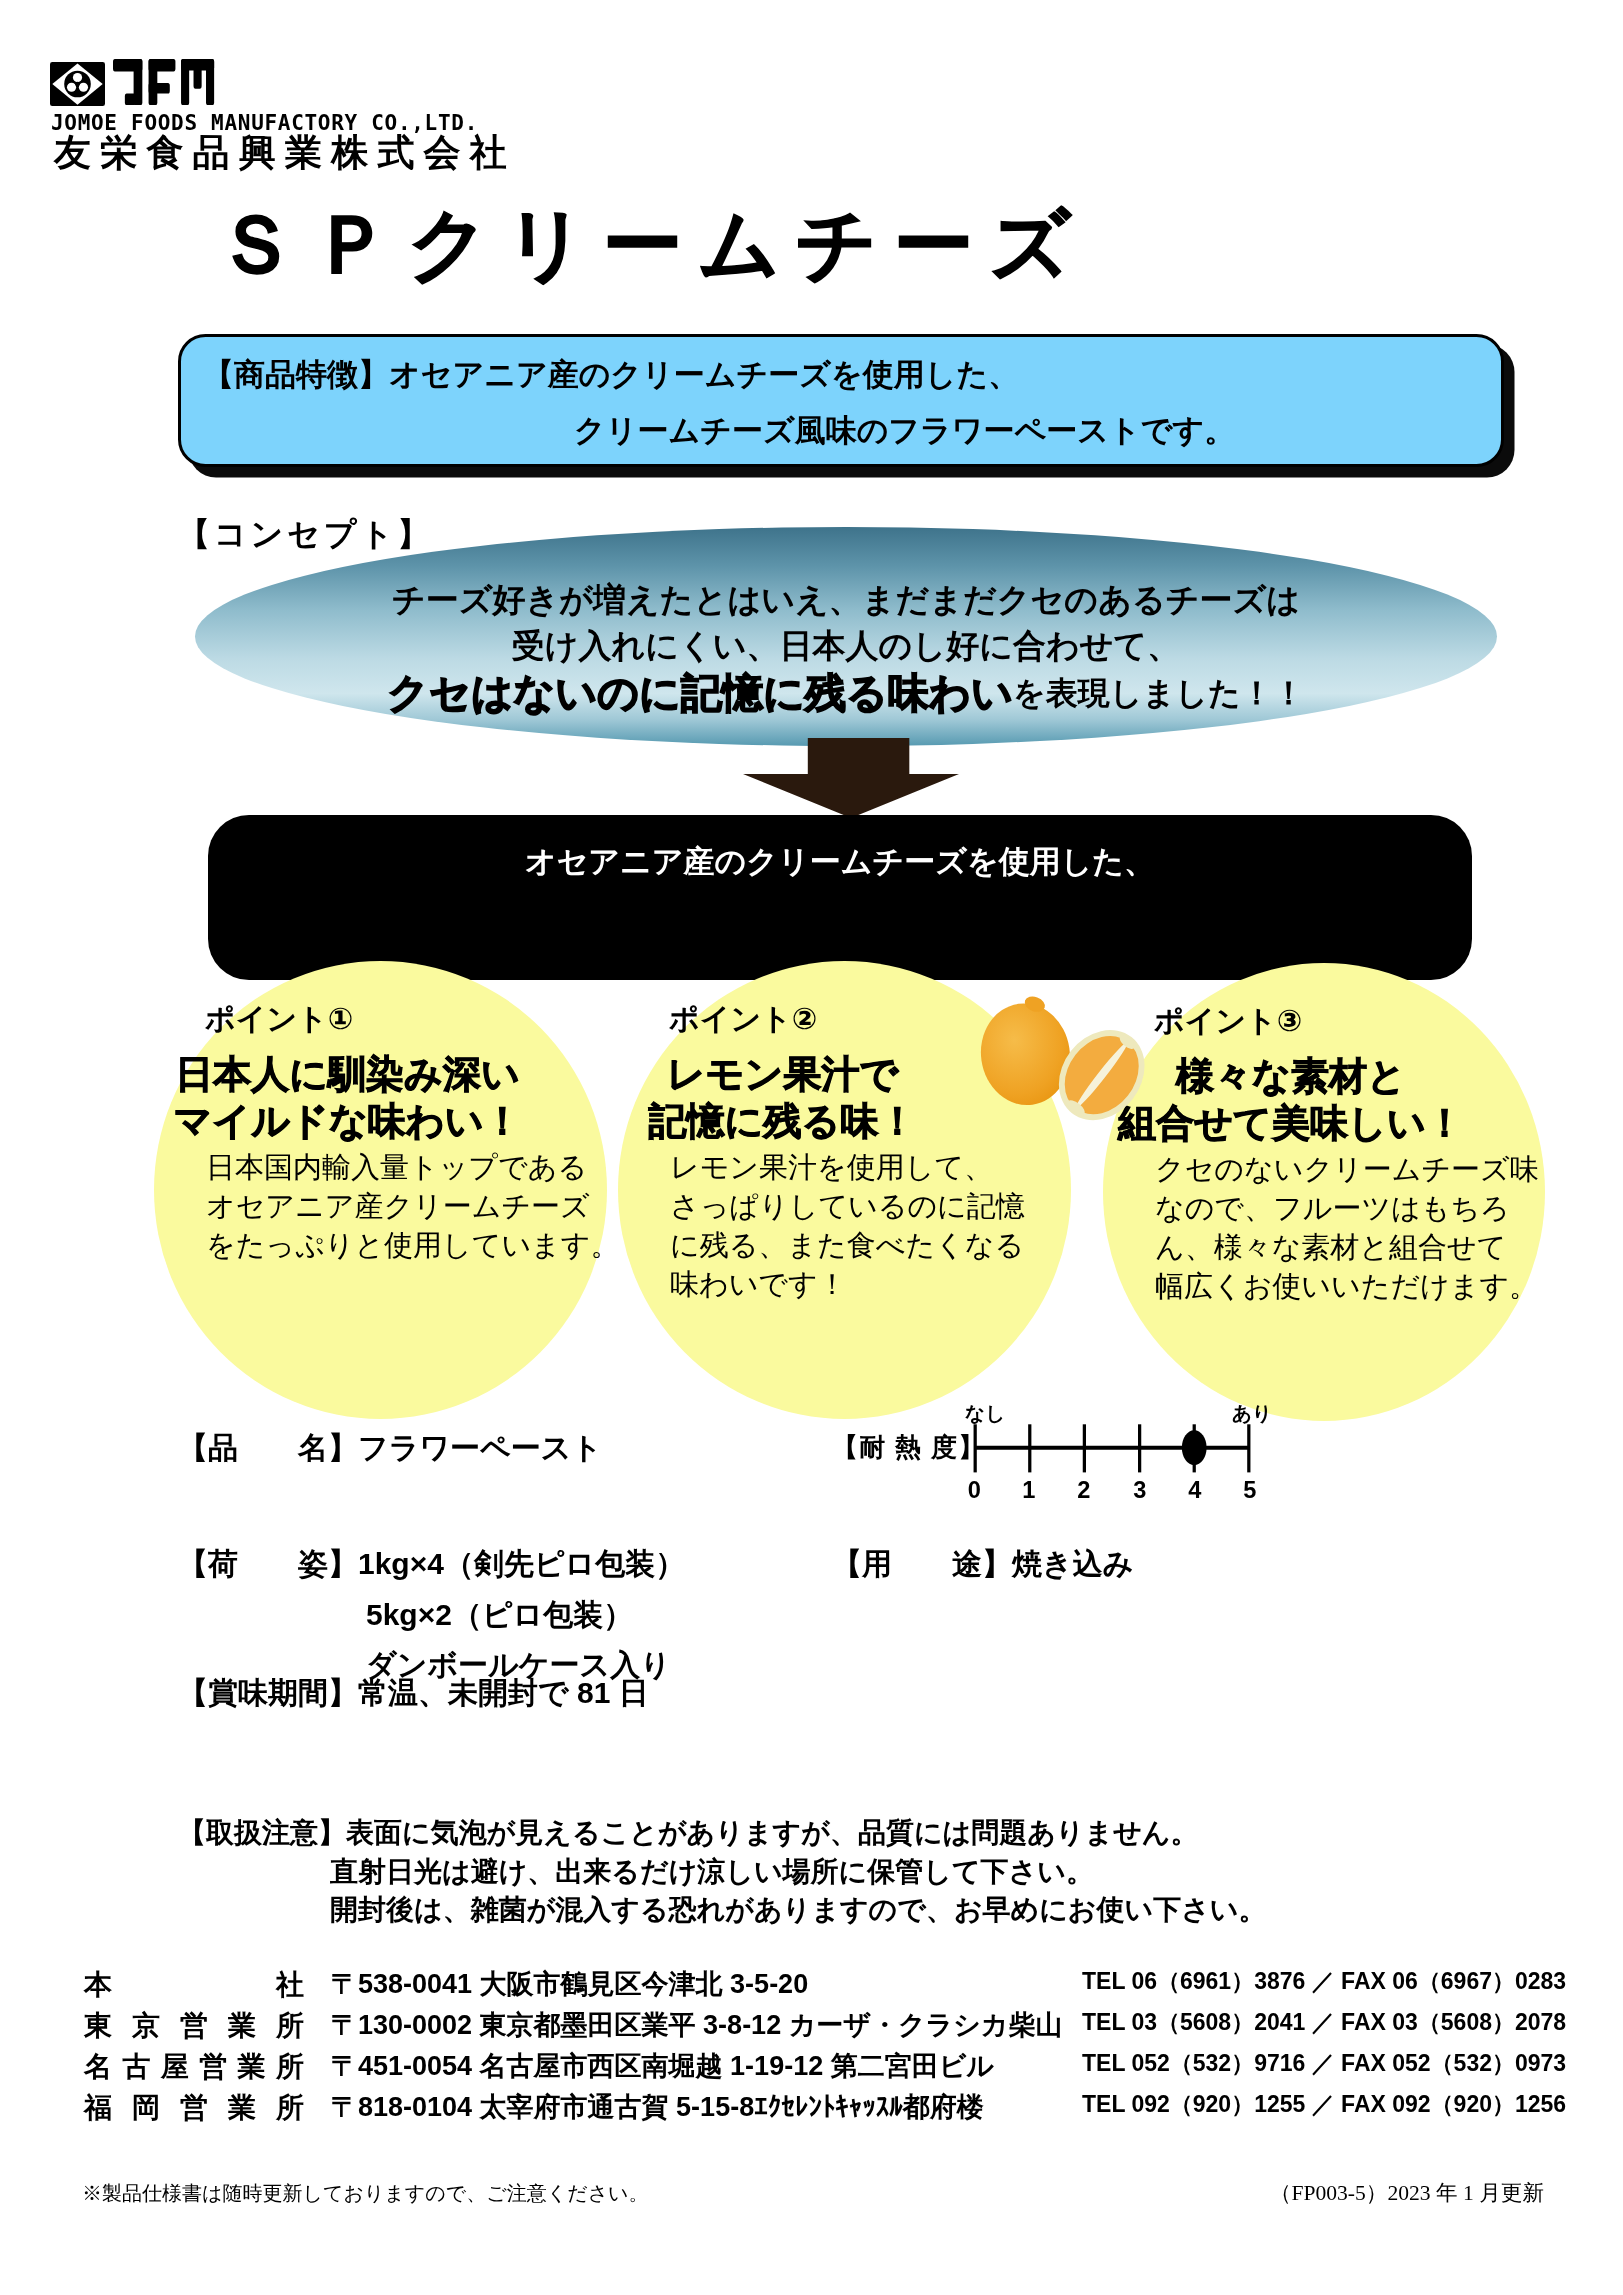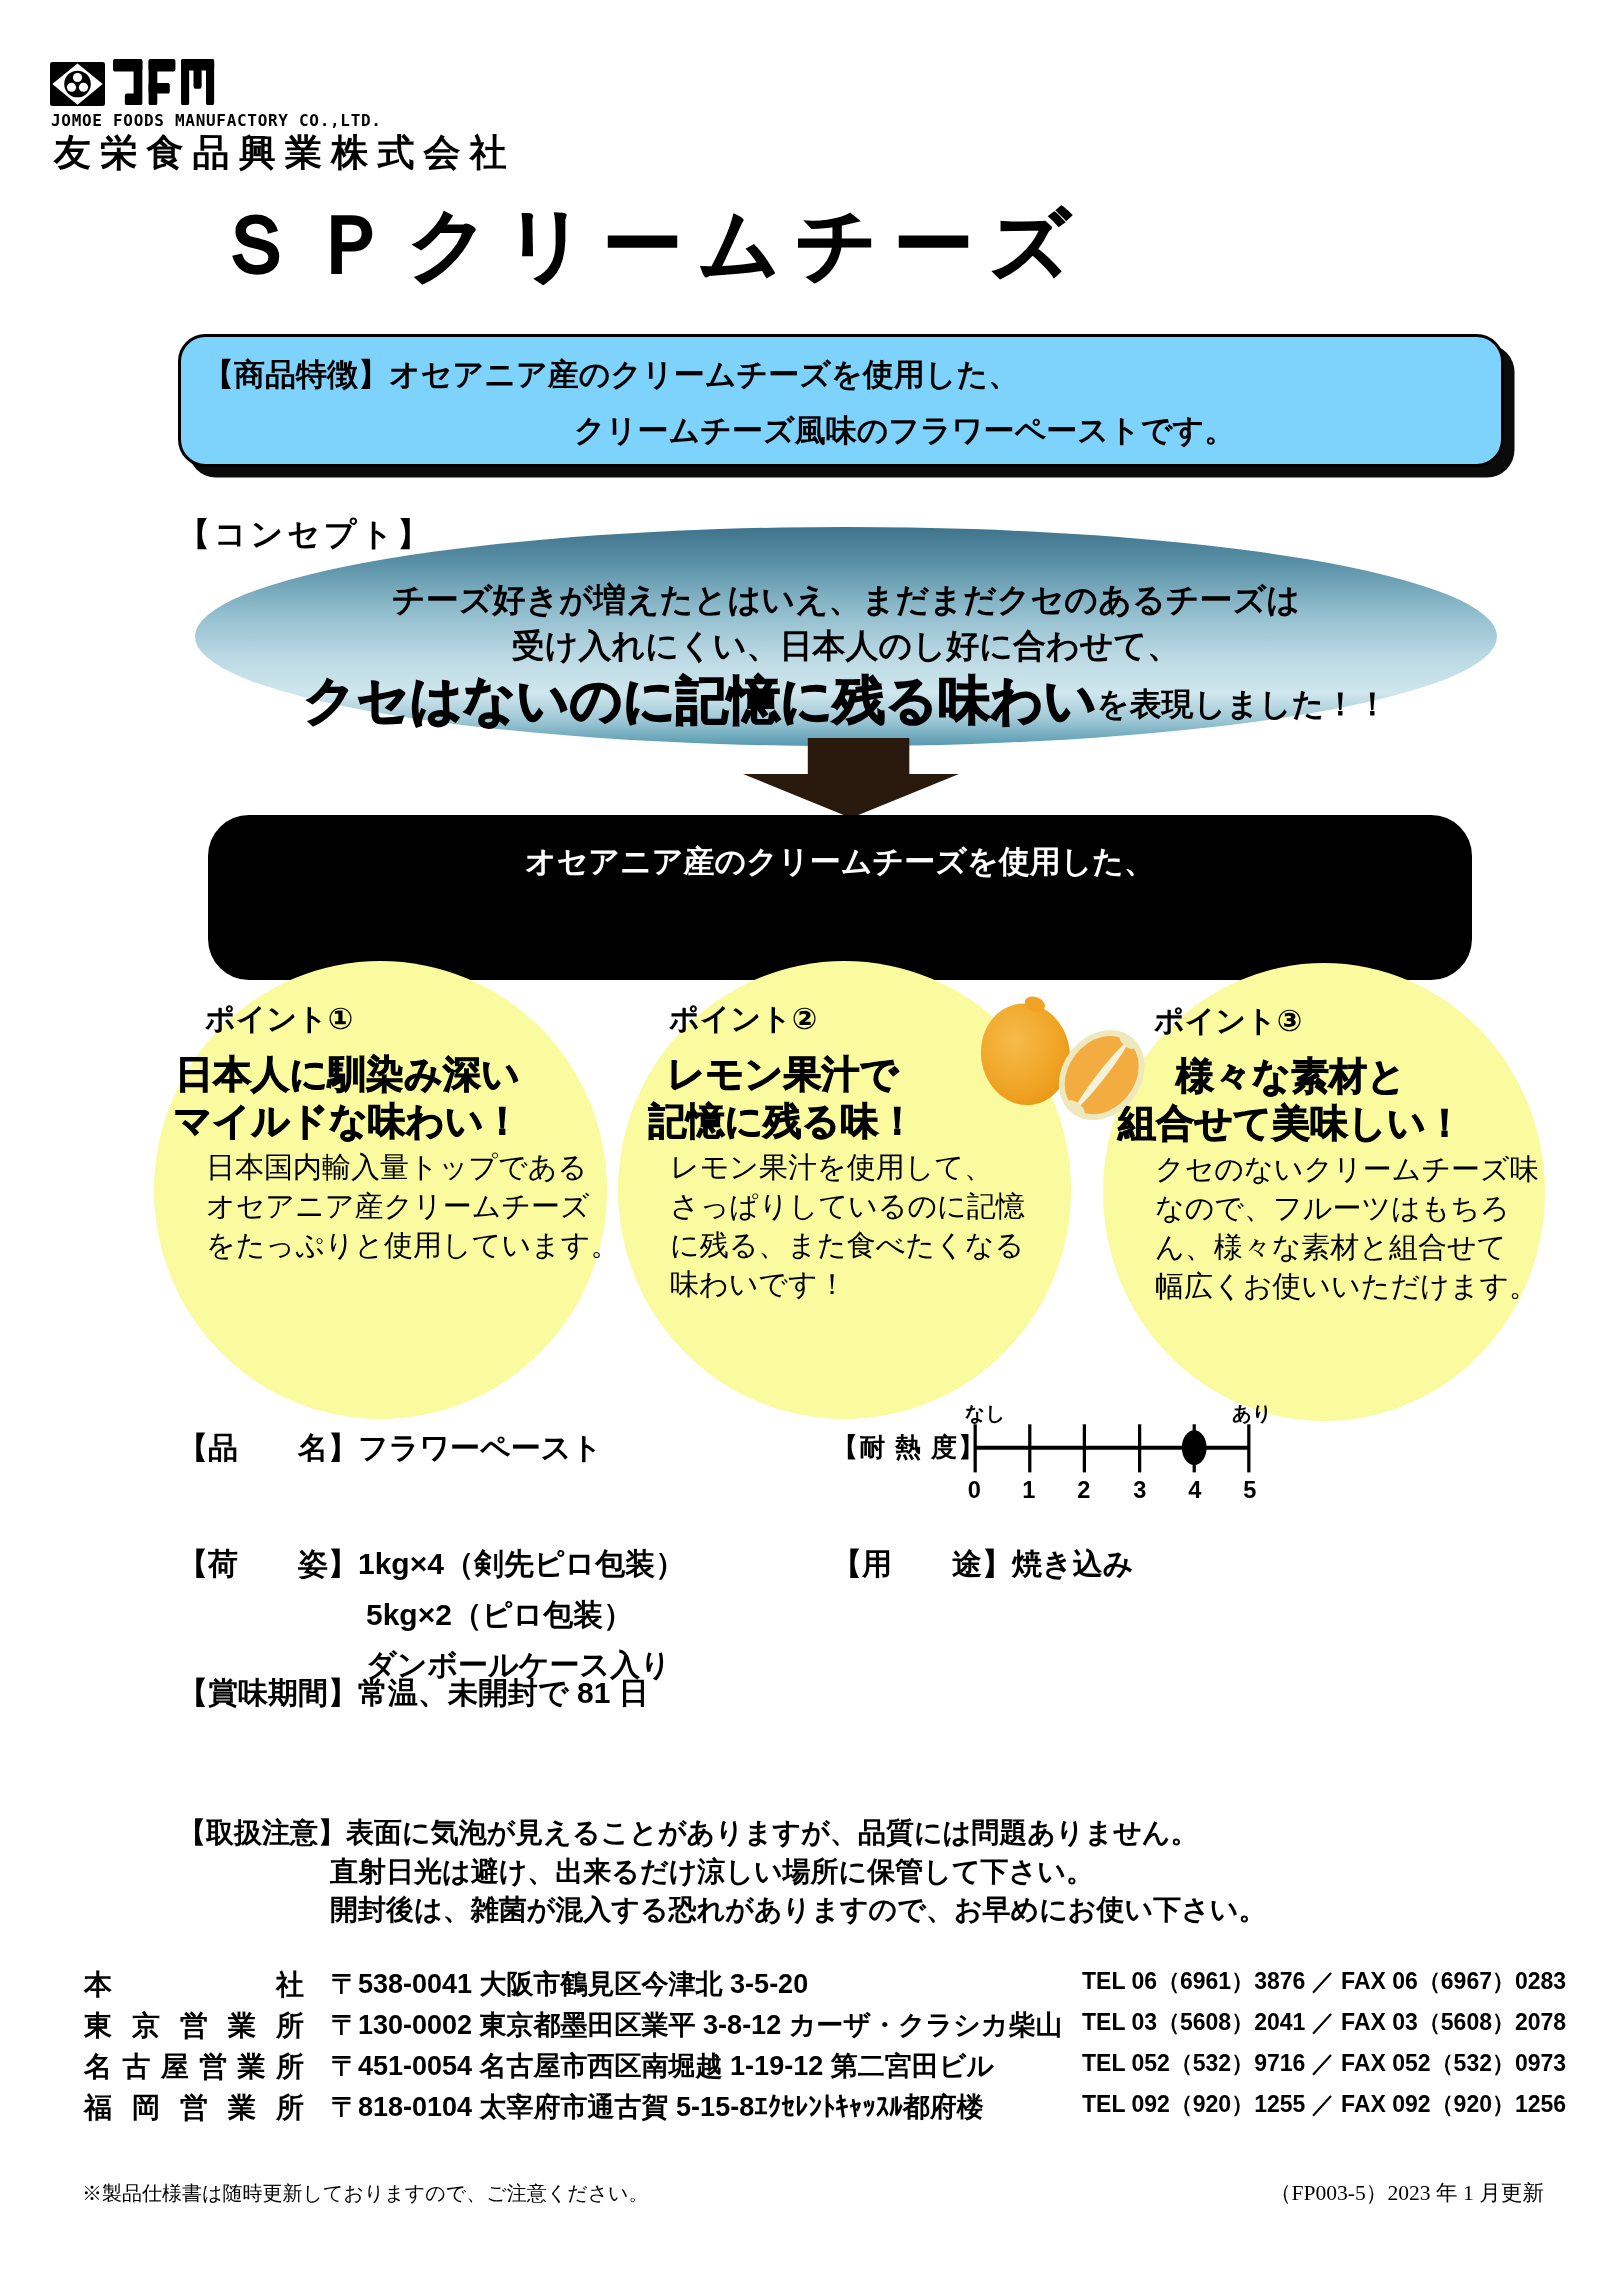--- a/index.html
+++ b/index.html
@@ -4,21 +4,21 @@
 <style>
   html,body{margin:0;padding:0;background:#888;}
   .page{position:relative;width:1623px;height:2295px;background:#ffffff;overflow:hidden;
         font-family:"Liberation Sans","DejaVu Sans",sans-serif;color:#000;}
   .abs{position:absolute;}
 
   
   .logo-mark{left:50px;top:62px;width:55px;height:44px;}
   .logo-jfm{left:113px;top:58px;width:103px;height:48px;}
   .logo-en{left:51px;top:111px;font-family:"DejaVu Sans Mono","Liberation Mono",monospace;
-           font-size:16px;font-weight:700;letter-spacing:0.7px;white-space:nowrap;}
+           font-size:21px;font-weight:700;letter-spacing:0.7px;white-space:nowrap;}
   .logo-jp{left:54px;top:128px;font-size:37px;font-weight:700;letter-spacing:9.2px;white-space:nowrap;}
   .main-title{left:216px;top:192px;font-size:80px;font-weight:900;letter-spacing:15.7px;
               -webkit-text-stroke:1.3px #000;white-space:nowrap;}
 
   
   .feature-box{left:178px;top:334px;width:1320px;height:127px;background:#7dd3fc;
                border:3.3px solid #000;border-radius:27.5px;box-shadow:10.5px 10.5px 0 #0b0b0b;}
   .feature-line1{left:22px;top:17px;font-size:31px;font-weight:700;white-space:nowrap;}
   .feature-line2{left:393px;top:73px;font-size:31px;font-weight:700;white-space:nowrap;}
 
@@ -26,21 +26,21 @@
   .concept-label{left:178px;top:513px;font-size:32px;font-weight:700;letter-spacing:3.9px;white-space:nowrap;}
   .concept-ellipse{left:195px;top:527px;width:1302px;height:219px;border-radius:50%;
      background:linear-gradient(180deg,
         var(--ellipse_top,#3E738B) 0%, #5E94AA 18%, #8FBCCC 38%,
         var(--ellipse_mid,#BCDAE4) 60%, #CFE6ED 76%, #9FC8D6 88%,
         var(--ellipse_bottom,#579AB1) 100%);}
   .c-line{left:0;width:100%;text-align:center;white-space:nowrap;}
   .c-line1{top:51px;font-size:33px;font-weight:800;}
   .c-line2{top:97px;font-size:33px;font-weight:800;}
   .c-line3{top:139px;font-size:32px;font-weight:800;}
-  .c-line3 .em{font-size:52px;font-weight:900;-webkit-text-stroke:1.6px #000;vertical-align:-2.6px;margin-top:34px;}
+  .c-line3 .em{font-size:41px;font-weight:900;-webkit-text-stroke:1.6px #000;vertical-align:-2.6px;margin-top:34px;}
 
   
   .big-arrow{left:743px;top:738px;width:216px;height:80px;background:var(--arrow_brown,#2A190D);
      clip-path:polygon(30% 0,77% 0,77% 45%,100% 45%,50% 100%,0 45%,30% 45%);}
   .proposal-banner{left:208px;top:815px;width:1264px;height:165px;background:var(--banner_black,#000);
      border-radius:41px;color:#fff;}
   .p-line{left:0;width:100%;text-align:center;color:#fff;white-space:nowrap;}
   .p-line1{top:26px;font-size:31px;font-weight:700;}
   .p-line2{top:77px;font-size:35px;font-weight:700;letter-spacing:2px;}
   .p-line2 .em{font-size:46px;font-weight:900;-webkit-text-stroke:1px #fff;vertical-align:-3.3px;}

